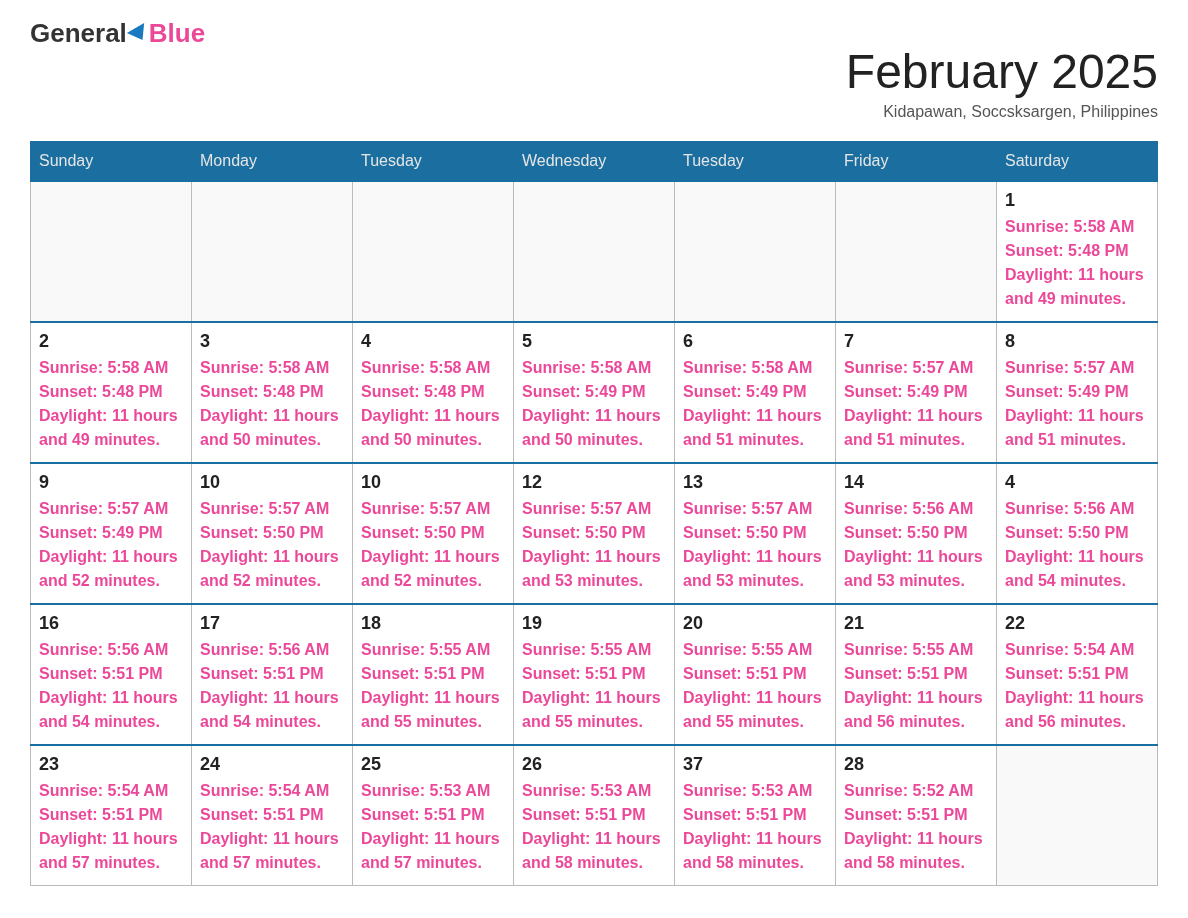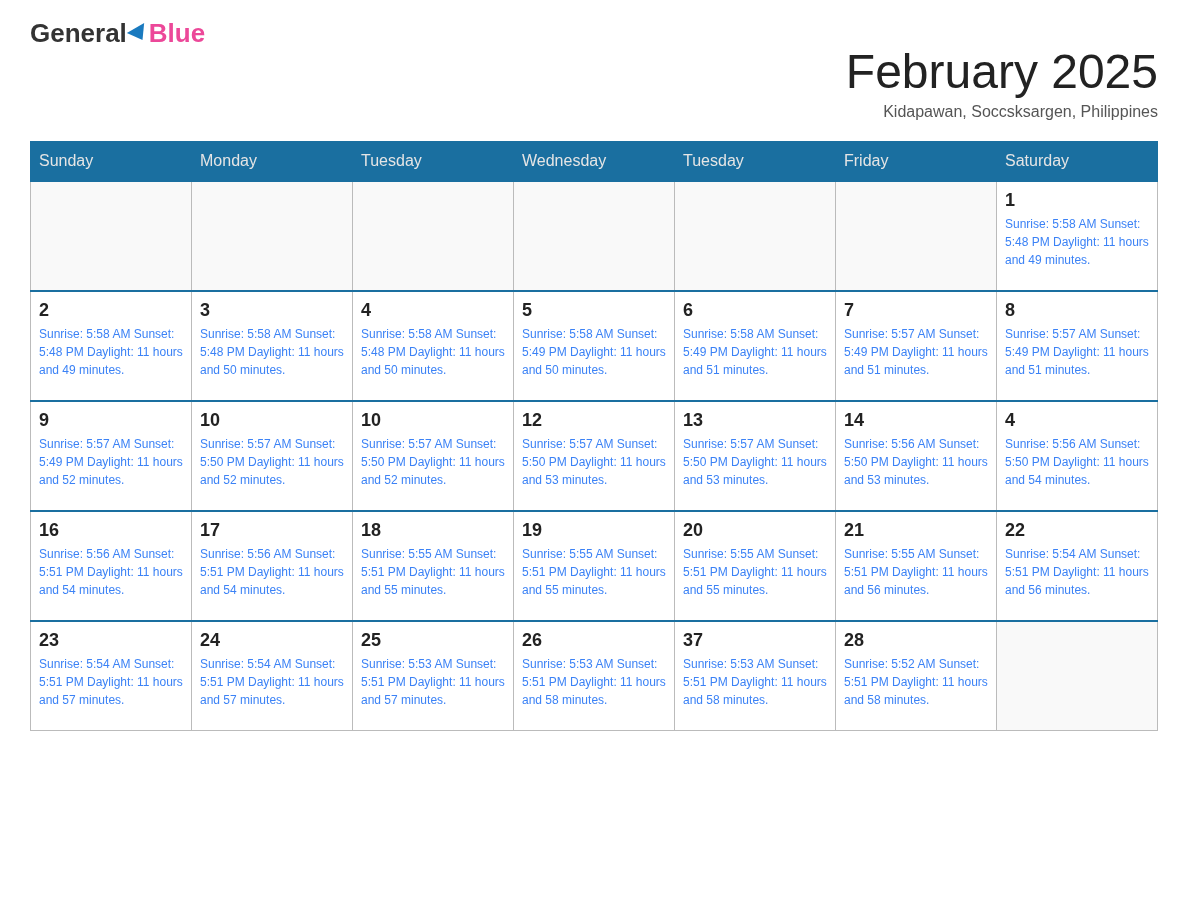--- a/index.html
+++ b/index.html
@@ -83,23 +83,24 @@
       min-height: 110px;
       height: 110px;
     }
     .day-number {
       font-size: 18px;
       font-weight: bold;
       color: #222;
       margin-bottom: 4px;
     }
     .day-info {
-      font-size: 12px;
-      color: #3b82f6;
+      font-size: 16px;
+      color: #ec4899;
       line-height: 1.5;
+      font-weight: bold;
     }
     .empty-cell {
       background: #f9f9f9;
     }
     .row-week td {
       border-top: 2px solid #1a6fa0;
     }
   </style>
 </head>
 <body>

